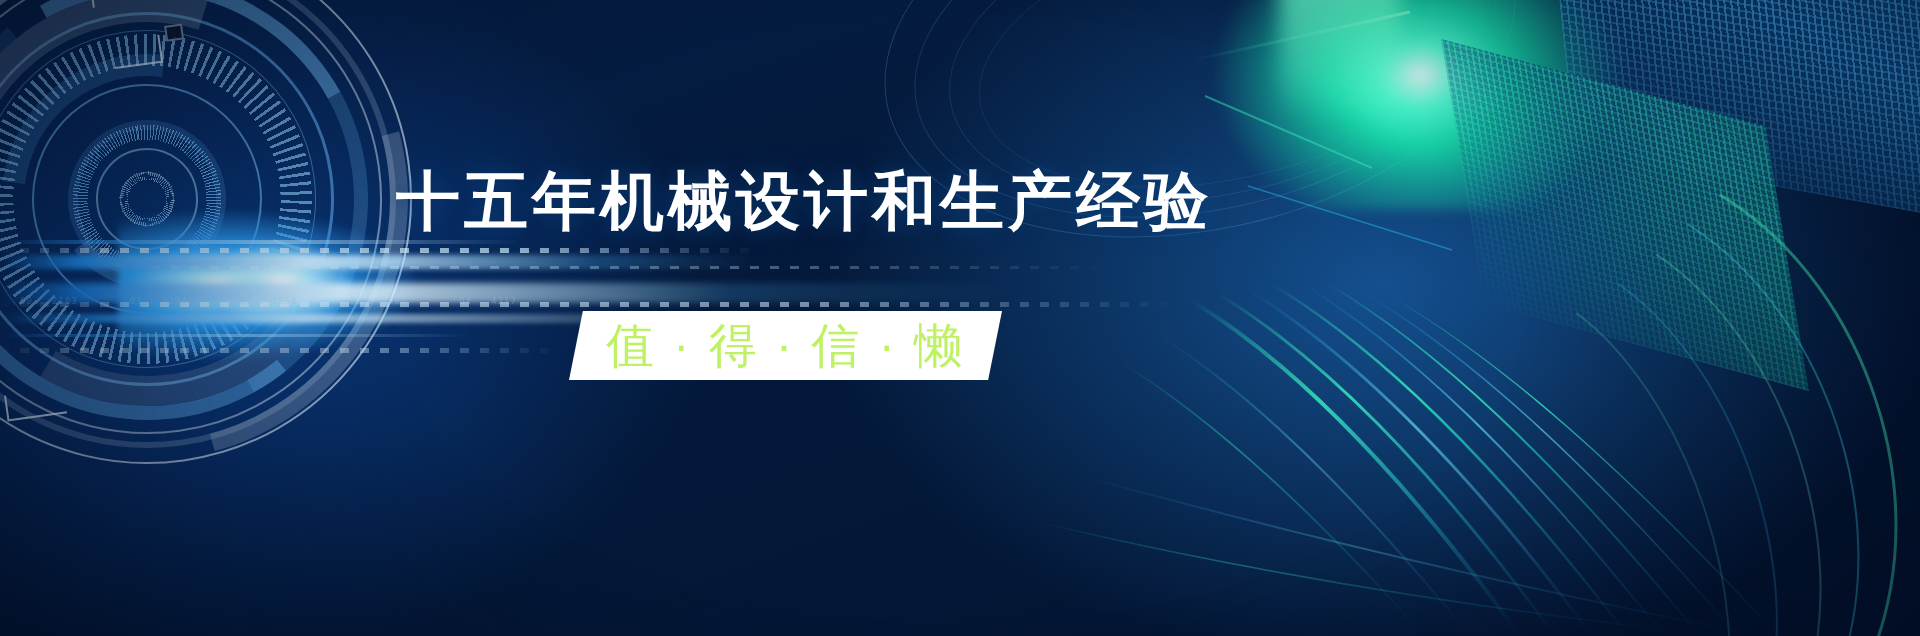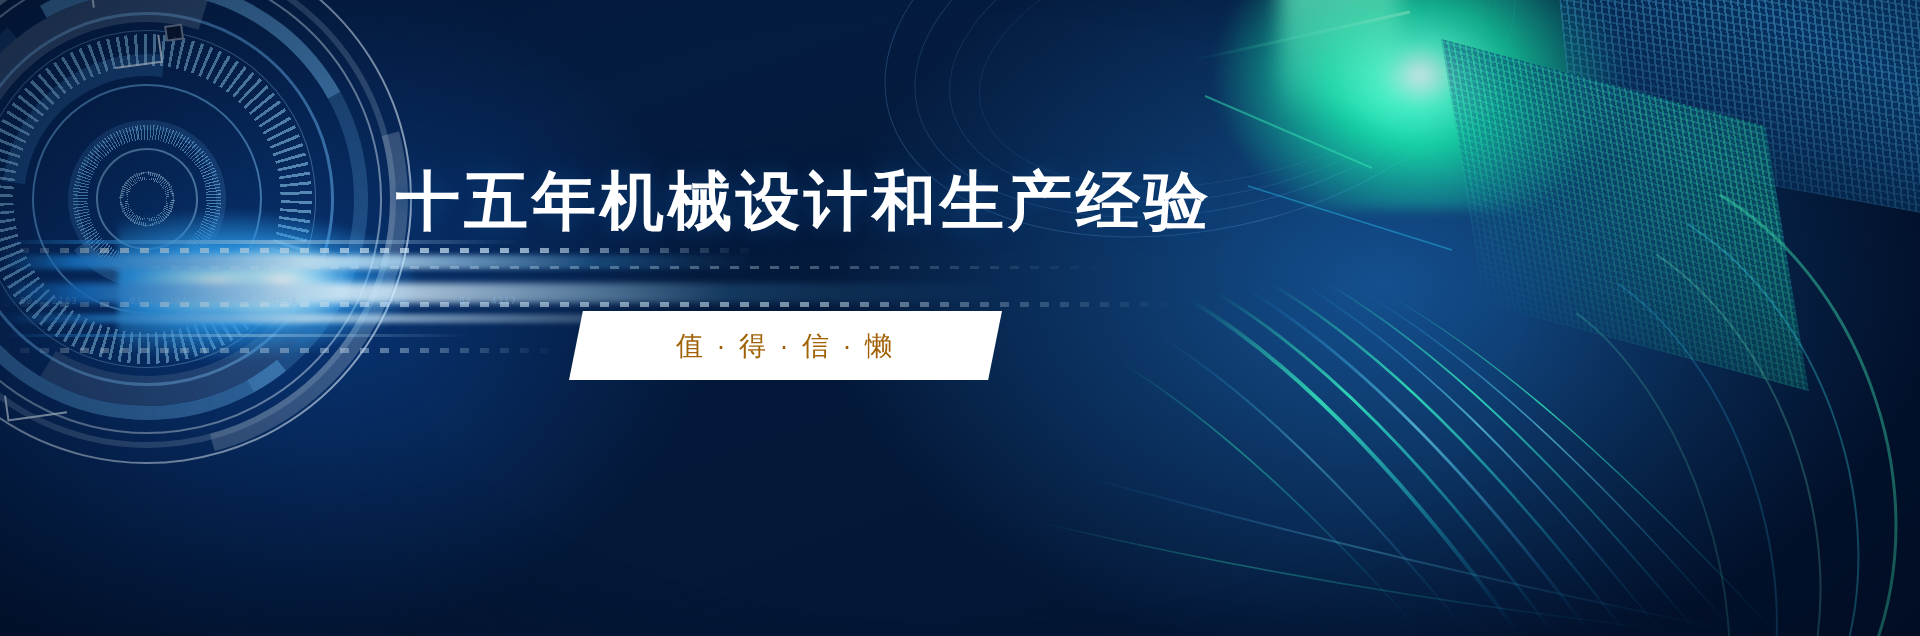--- a/index.html
+++ b/index.html
@@ -294,23 +294,23 @@
   }
   .tagline-box{
     position:absolute; inset:0;
     background:#ffffff;
     clip-path:polygon(3.2% 0%, 100% 0%, 96.8% 100%, 0% 100%);
     box-shadow:0 4px 22px rgba(0,20,60,.35);
   }
   .tagline-text{
     position:absolute; inset:0;
     display:flex; align-items:center; justify-content:center;
-    font-size:27px;
+    font-size:48px;
     font-weight:500;
-    color:#a16207;
+    color:#bef264;
     letter-spacing:3px;
     white-space:nowrap;
   }
 </style>
 </head>
 <body>
 
 <div class="banner">
 
   <div class="bg-base"></div>

